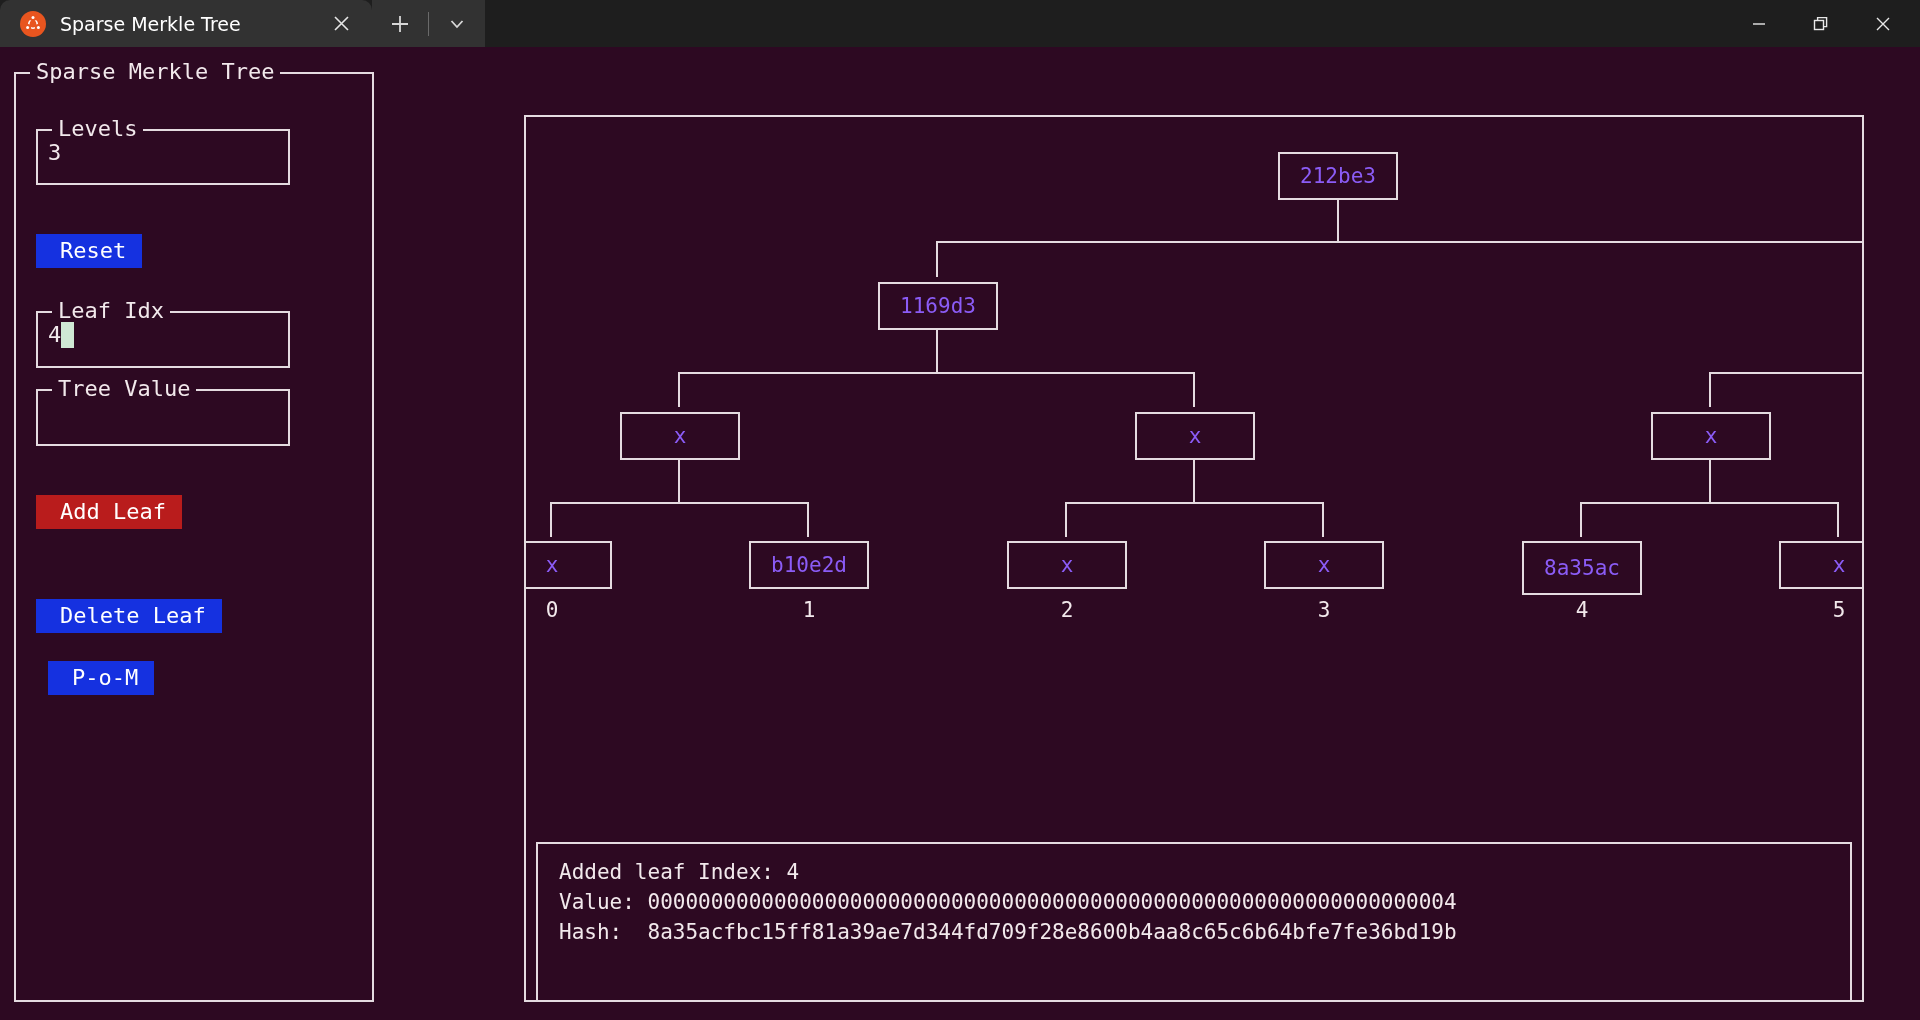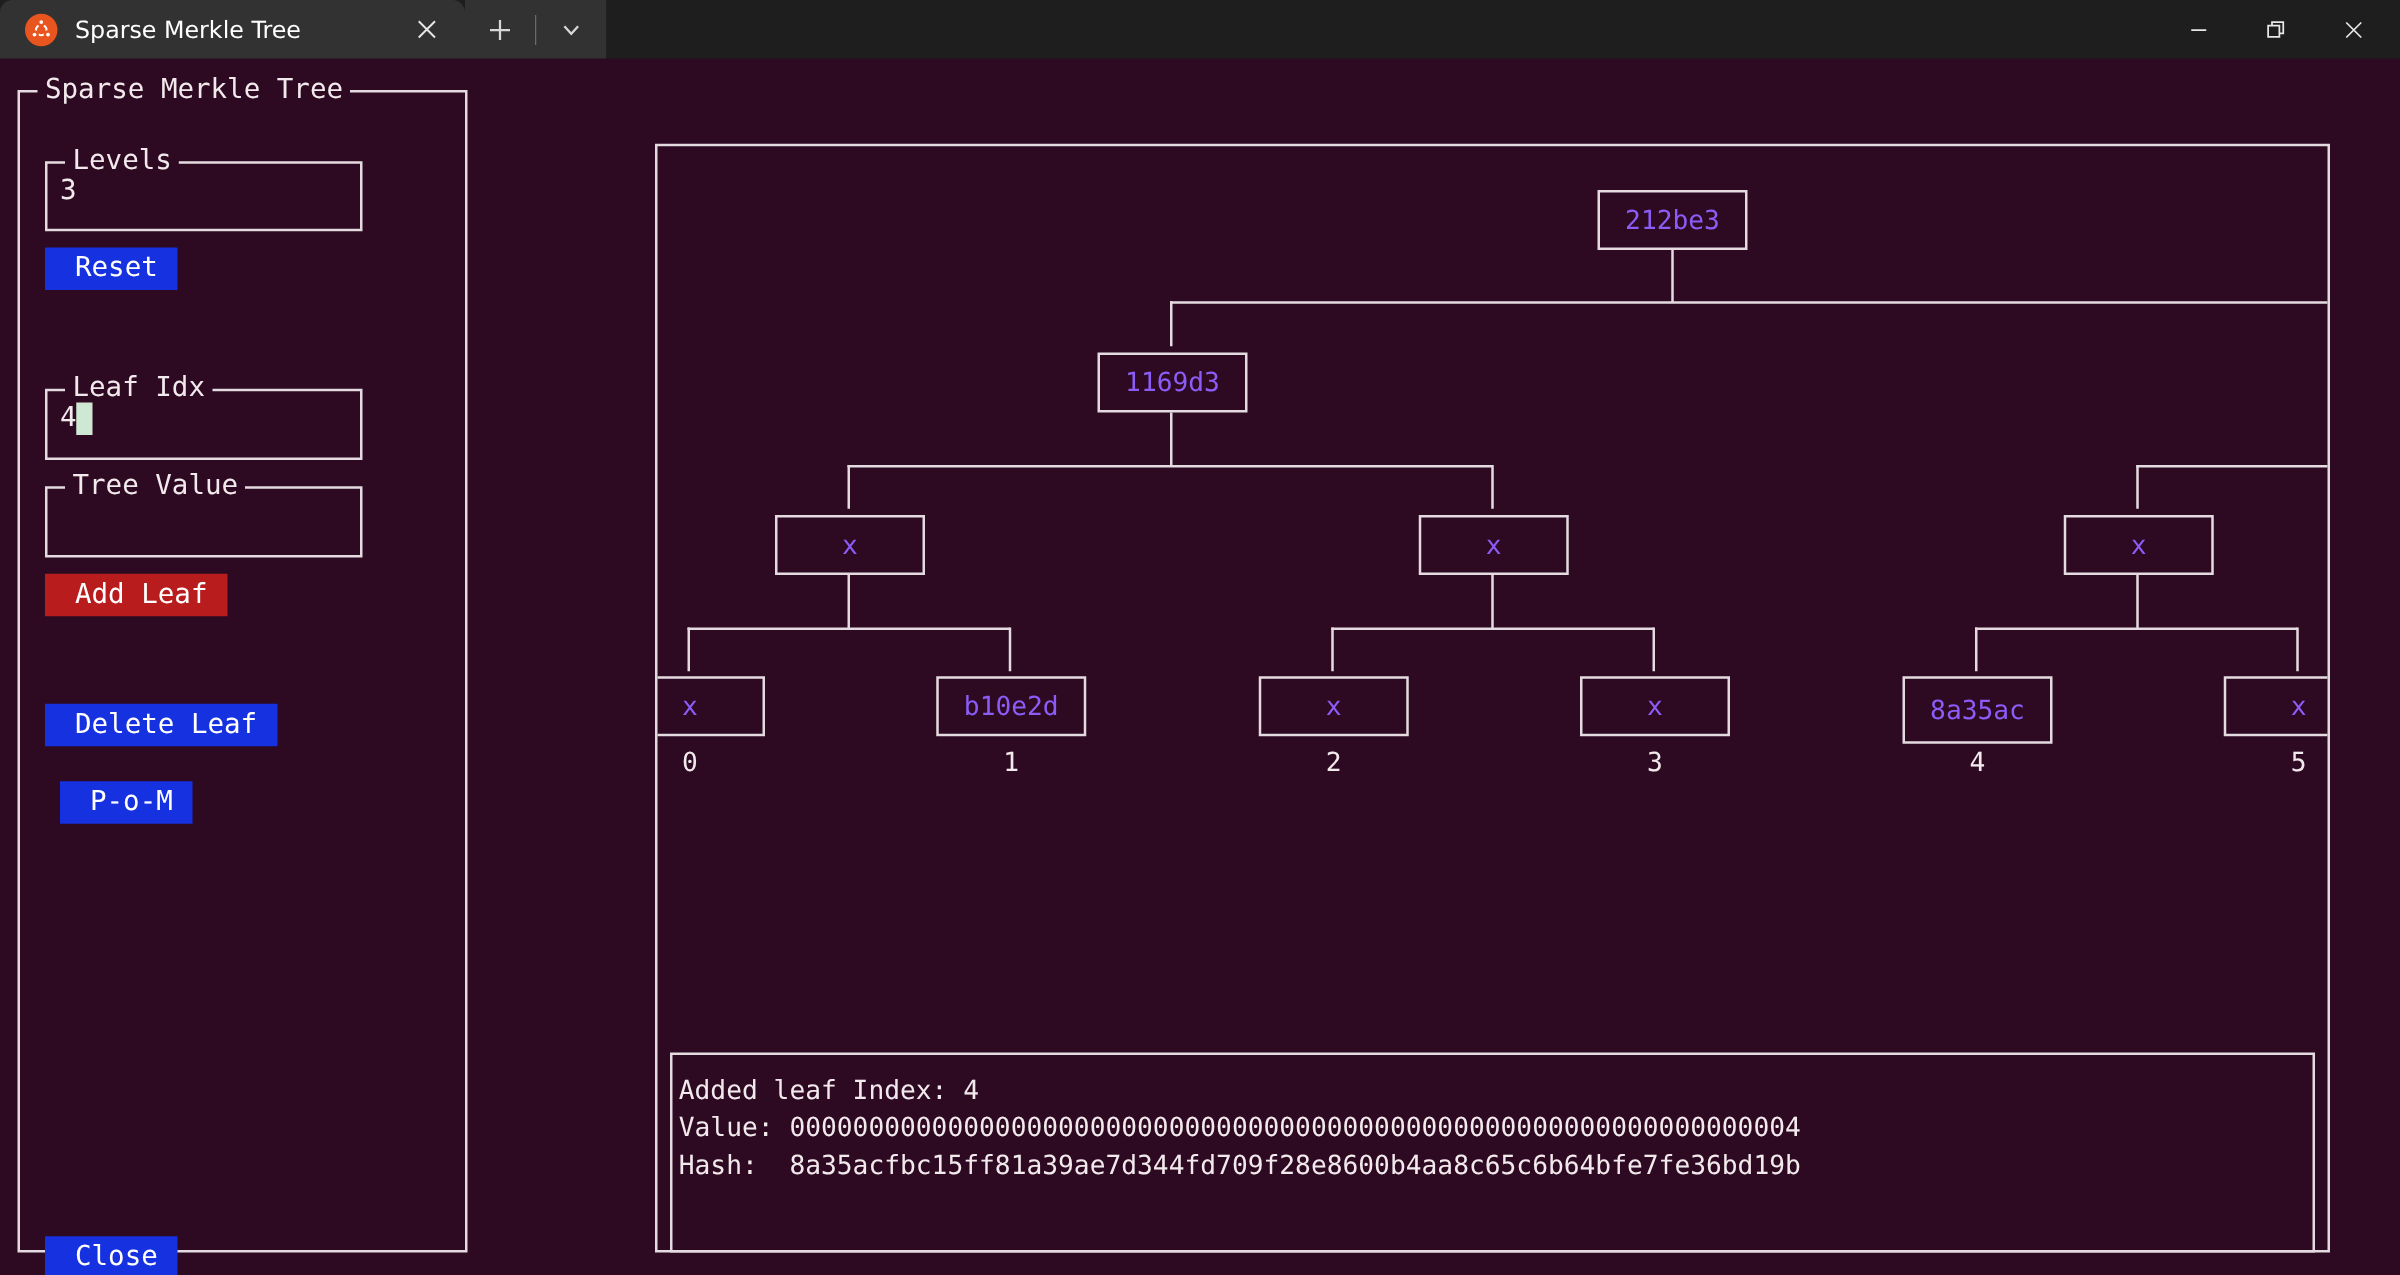--- a/index.html
+++ b/index.html
@@ -104,20 +104,21 @@
     background: #cfe8d4; vertical-align: middle;
   }
 
   .tui-btn {
     position: absolute;
     font-size: 22px; line-height: 30px;
     color: #ffffff;
     padding: 2px 16px 2px 24px;
     white-space: nowrap;
     background: #1531e0;
+    margin-top: 36px;
   }
   .tui-btn.accent { background: #b91c1c; }
 
   .checkline {
     position: absolute;
     font-size: 22px; line-height: 28px;
     color: #f2e9ec; white-space: pre;
   }
 
   
@@ -145,21 +146,21 @@
     position: absolute;
     font-size: 21px; color: #f2e9ec;
     text-align: center; white-space: nowrap;
   }
 
   
   #log-panel {
     position: absolute; left: 536px; top: 795px;
     width: 1316px; height: 160px;
     border: 2px solid #e4dbe0;
-    padding: 13px 0 0 5px;
+    padding: 13px 0 0 21px;
   }
   .log-line {
     font-size: 21px; line-height: 30px;
     color: #f2e9ec; white-space: pre;
   }
 </style>
 </head>
 <body>
 
 <div id="titlebar">

